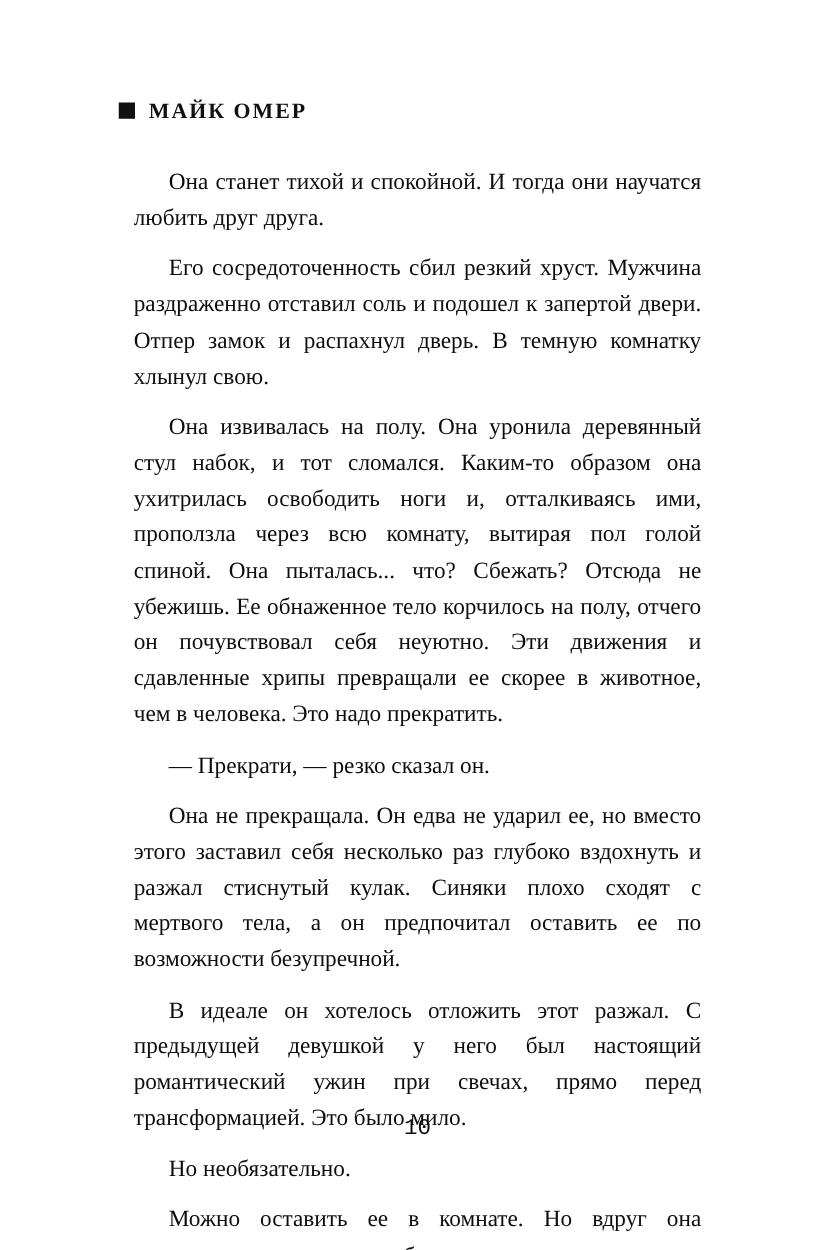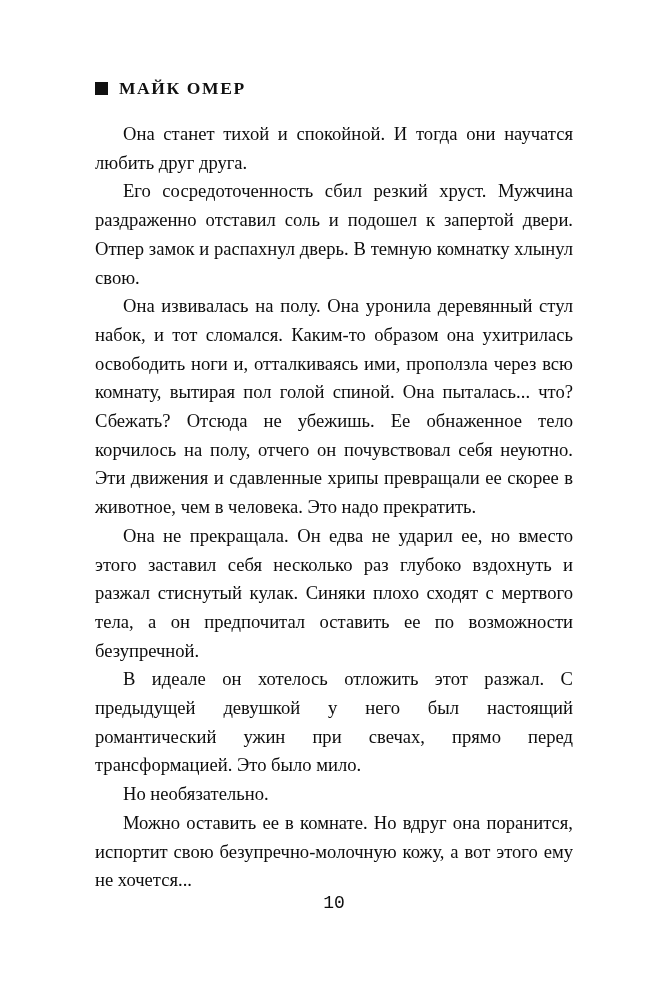--- a/index.html
+++ b/index.html
@@ -52,21 +52,21 @@
     top: 120px;
     width: 478px;
     font-size: 18.6px;
     line-height: 28.7px;
     text-align: justify;
     text-justify: inter-word;
     color: #0d0d0d;
     hyphens: manual;
   }
   .body-text p {
-    margin: 0;
+    margin: 12px;
     text-indent: 28px;
   }
   .page-number {
     position: absolute;
     left: 0;
     right: 0;
     top: 893px;
     text-align: center;
     font-size: 18px;
     color: #0d0d0d;
@@ -80,20 +80,21 @@
 
   <div class="header">
     <span class="header-mark"></span>
     <span class="header-title">МАЙК ОМЕР</span>
   </div>
 
   <div class="body-text">
     <p>Она станет тихой и спокойной. И тогда они научатся любить друг друга.</p>
     <p>Его сосредоточенность сбил резкий хруст. Мужчина раздраженно отставил соль и подошел к запертой двери. Отпер замок и распахнул дверь. В темную комнатку хлынул свою.</p>
     <p>Она извивалась на полу. Она уронила деревянный стул набок, и тот сломался. Каким-то образом она ухитрилась освободить ноги и, отталкиваясь ими, проползла через всю комнату, вытирая пол голой спиной. Она пыталась... что? Сбежать? Отсюда не убежишь. Ее обнаженное тело корчилось на полу, отчего он почувствовал себя неуютно. Эти движения и сдавленные хрипы превращали ее скорее в животное, чем в человека. Это надо прекратить.</p>
+    <p>— Прекрати, — резко сказал он.</p>
     <p>Она не прекращала. Он едва не ударил ее, но вместо этого заставил себя несколько раз глубоко вздохнуть и разжал стиснутый кулак. Синяки плохо сходят с мертвого тела, а он предпочитал оставить ее по возможности безупречной.</p>
     <p>В идеале он хотелось отложить этот разжал. С предыдущей девушкой у него был настоящий романтический ужин при свечах, прямо перед трансформацией. Это было мило.</p>
     <p>Но необязательно.</p>
     <p>Можно оставить ее в комнате. Но вдруг она поранится, испортит свою безупречно-молочную кожу, а вот этого ему не хочется...</p>
   </div>
 
   <div class="page-number">10</div>
 
 </div>
 

